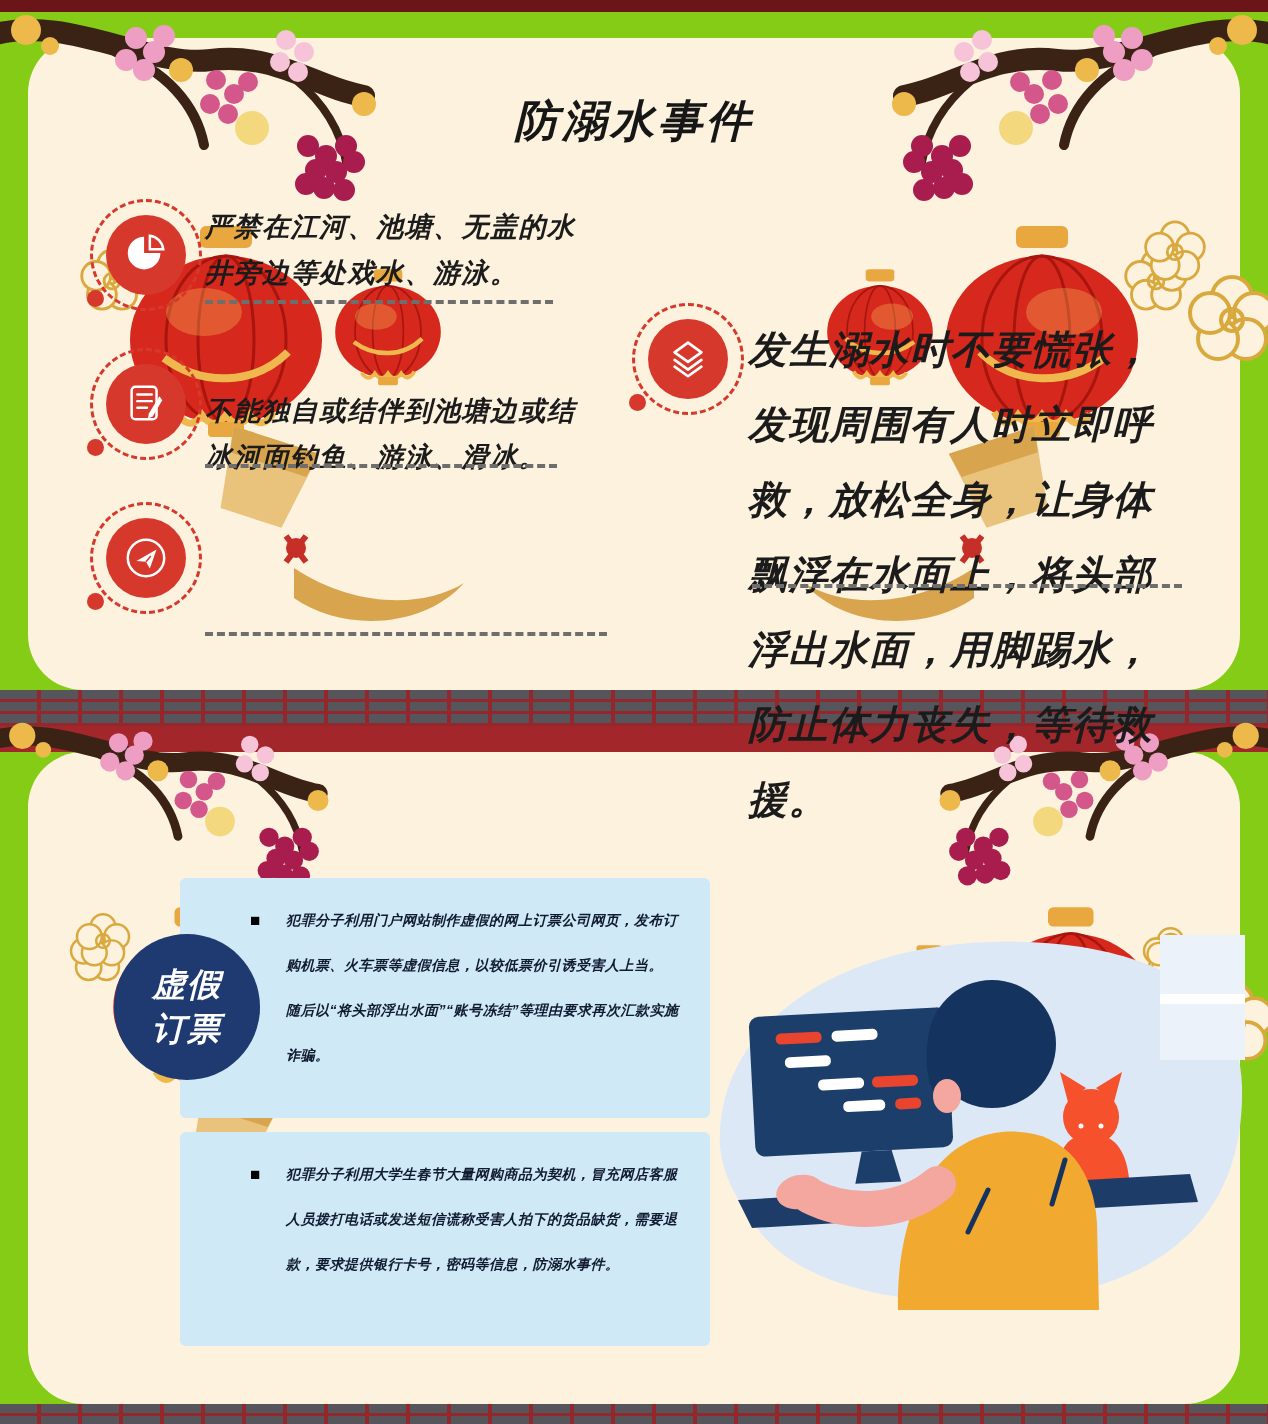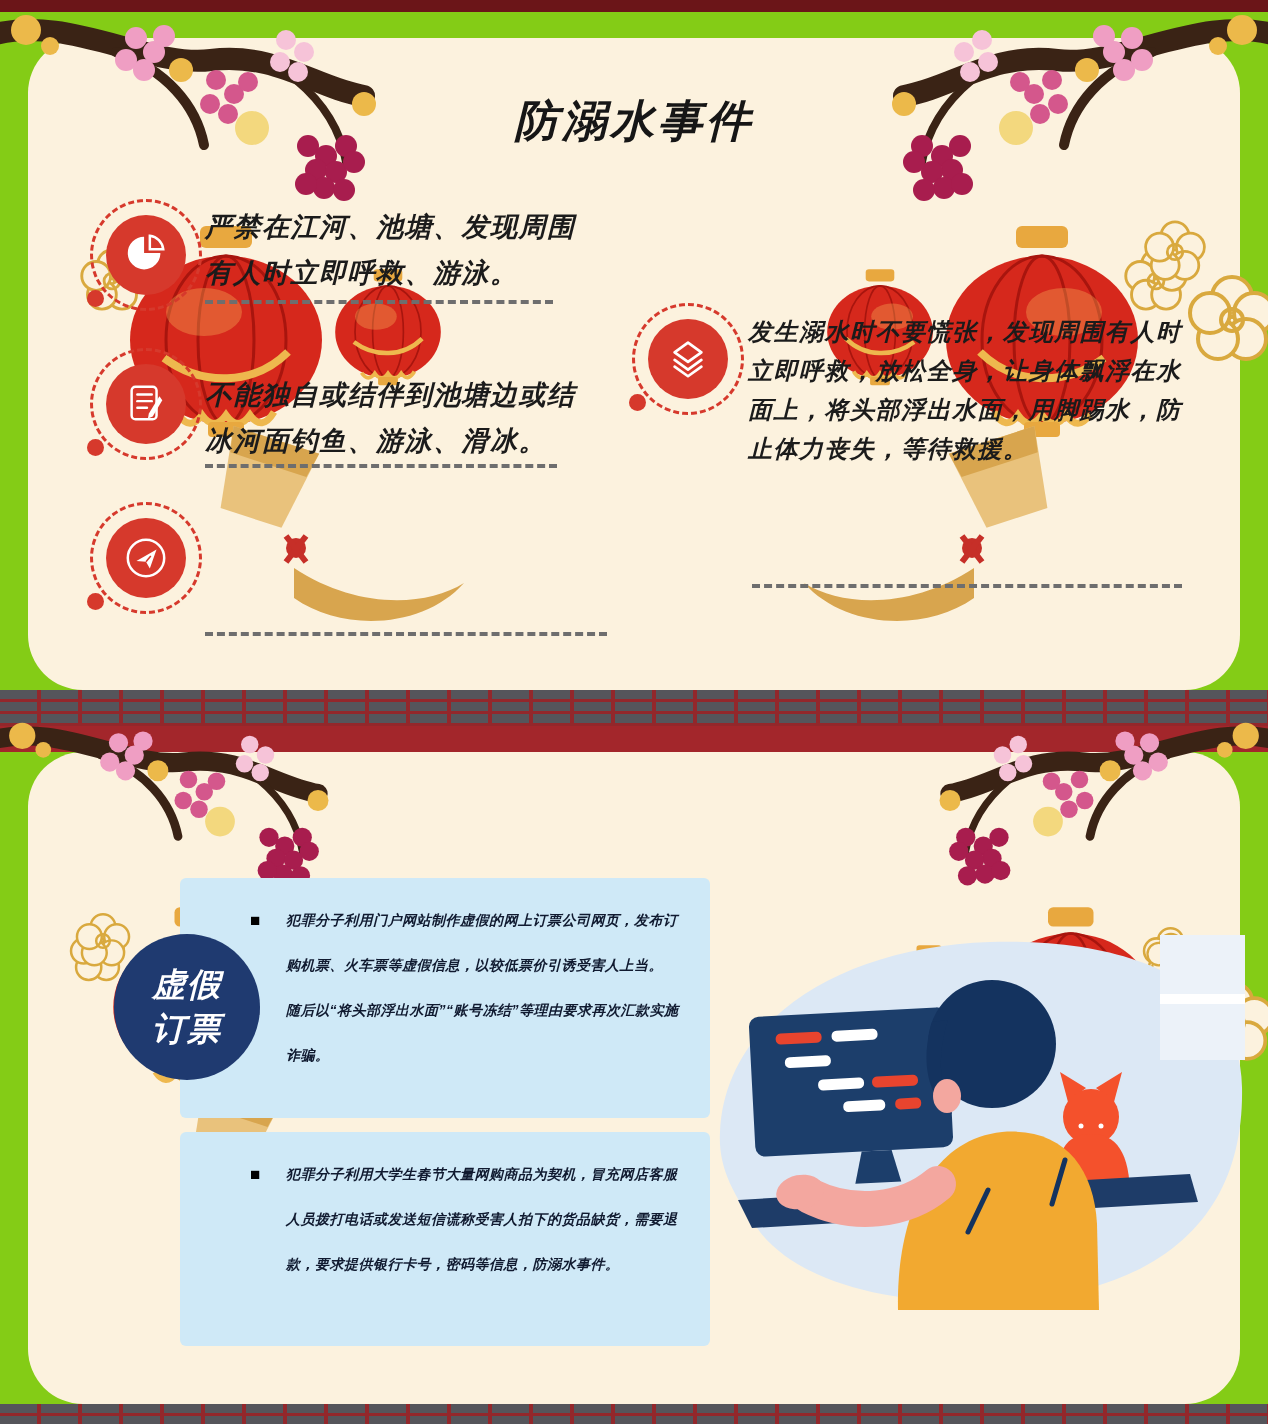--- a/index.html
+++ b/index.html
@@ -19,21 +19,21 @@
   .redband{position:absolute;left:0;right:0;top:714px;height:26px;background:#a3262b;}
   
   .s1-title{position:absolute;top:80px;left:0;right:0;text-align:center;
     font-size:44px;font-weight:bold;color:#161616;letter-spacing:4px;}
   .icon-badge{position:absolute;width:112px;height:112px;}
   .icon-ring{position:absolute;inset:0;border:3px dashed #d6392c;border-radius:50%;}
   .icon-dot{position:absolute;width:17px;height:17px;background:#d6392c;border-radius:50%;left:-3px;bottom:4px;}
   .icon-circle{position:absolute;left:16px;top:16px;width:80px;height:80px;background:#d6392c;
     border-radius:50%;display:flex;align-items:center;justify-content:center;}
   .item-text{position:absolute;font-weight:bold;color:#1b1b1b;font-size:27px;line-height:46px;letter-spacing:1.5px;}
-  .para-text{position:absolute;font-weight:bold;color:#1b1b1b;font-size:24px;line-height:39px;letter-spacing:1.5px;}
+  .para-text{position:absolute;font-weight:bold;color:#1b1b1b;font-size:39px;line-height:75px;letter-spacing:1.5px;}
   .dash{position:absolute;border-top:4px dashed #6e6e6e;}
   
   .bluebox{position:absolute;left:180px;width:530px;background:#cfe9f7;border-radius:6px;
     box-sizing:border-box;padding:20px 20px 0 70px;}
   .box1{top:866px;height:240px;}
   .box2{top:1120px;height:214px;}
   .bullet{display:flex;align-items:flex-start;}
   .bullet-sq{width:36px;font-size:17px;line-height:45px;color:#000;flex:none;}
   .bullet-text{flex:1;font-size:14px;line-height:45px;font-weight:bold;color:#101a30;letter-spacing:0.5px;}
   .badge{position:absolute;width:146px;height:146px;border-radius:50%;background:#1f3a70;color:#ffffff;
@@ -173,37 +173,37 @@
   <div class="icon-badge" style="left:90px;top:187px">
     <div class="icon-ring"></div>
     <div class="icon-dot"></div>
     <div class="icon-circle">
       <svg width="46" height="46" viewBox="-24 -24 48 48">
         <path d="M-2,-2 L-2,-19 A17,17 0 1 0 15,-2 Z" fill="#ffffff"></path>
         <path d="M4,-6 L4,-20 A16,16 0 0 1 18,-6 Z" fill="none" stroke="#ffffff" stroke-width="2.6"></path>
       </svg>
     </div>
   </div>
-  <div class="item-text" style="left:205px;top:192px;width:382px">严禁在江河、池塘、发现周围有人时立即呼救、游泳。</div>
+  <div class="item-text" style="left:205px;top:192px;width:382px">严禁在江河、池塘、无盖的水井旁边等处戏水、游泳。</div>
   <div class="dash" style="left:205px;top:288px;width:348px"></div>
 
   <div class="icon-badge" style="left:90px;top:336px">
     <div class="icon-ring"></div>
     <div class="icon-dot"></div>
     <div class="icon-circle">
       <svg width="46" height="46" viewBox="-24 -24 48 48" fill="none" stroke="#ffffff" stroke-width="2.6" stroke-linecap="round">
         <rect x="-15" y="-18" width="26" height="34" rx="4"></rect>
         <line x1="-9" y1="-10" x2="6" y2="-10"></line>
           <line x1="-9" y1="-3" x2="6" y2="-3"></line>
           <line x1="-9" y1="4" x2="1" y2="4"></line>
         <path d="M14,-8 L3,10 L2,15 L7,13 L17,-4 Z" fill="#ffffff" stroke="none"></path>
       </svg>
     </div>
   </div>
-  <div class="item-text" style="left:205px;top:360px;width:382px">不能独自或结伴到池塘边或结冰河面钓鱼、游泳、滑冰。</div>
+  <div class="item-text" style="left:205px;top:376px;width:382px">不能独自或结伴到池塘边或结冰河面钓鱼、游泳、滑冰。</div>
   <div class="dash" style="left:205px;top:452px;width:352px"></div>
 
   <div class="icon-badge" style="left:90px;top:490px">
     <div class="icon-ring"></div>
     <div class="icon-dot"></div>
     <div class="icon-circle">
       <svg width="46" height="46" viewBox="-24 -24 48 48">
         <circle cx="0" cy="0" r="19" fill="none" stroke="#ffffff" stroke-width="2.6"></circle>
         <path d="M-10,3 L11,-9 L4,11 L0,4 Z" fill="#ffffff"></path>
         <path d="M0,4 L5,-2" stroke="#d6392c" stroke-width="1.6"></path>

